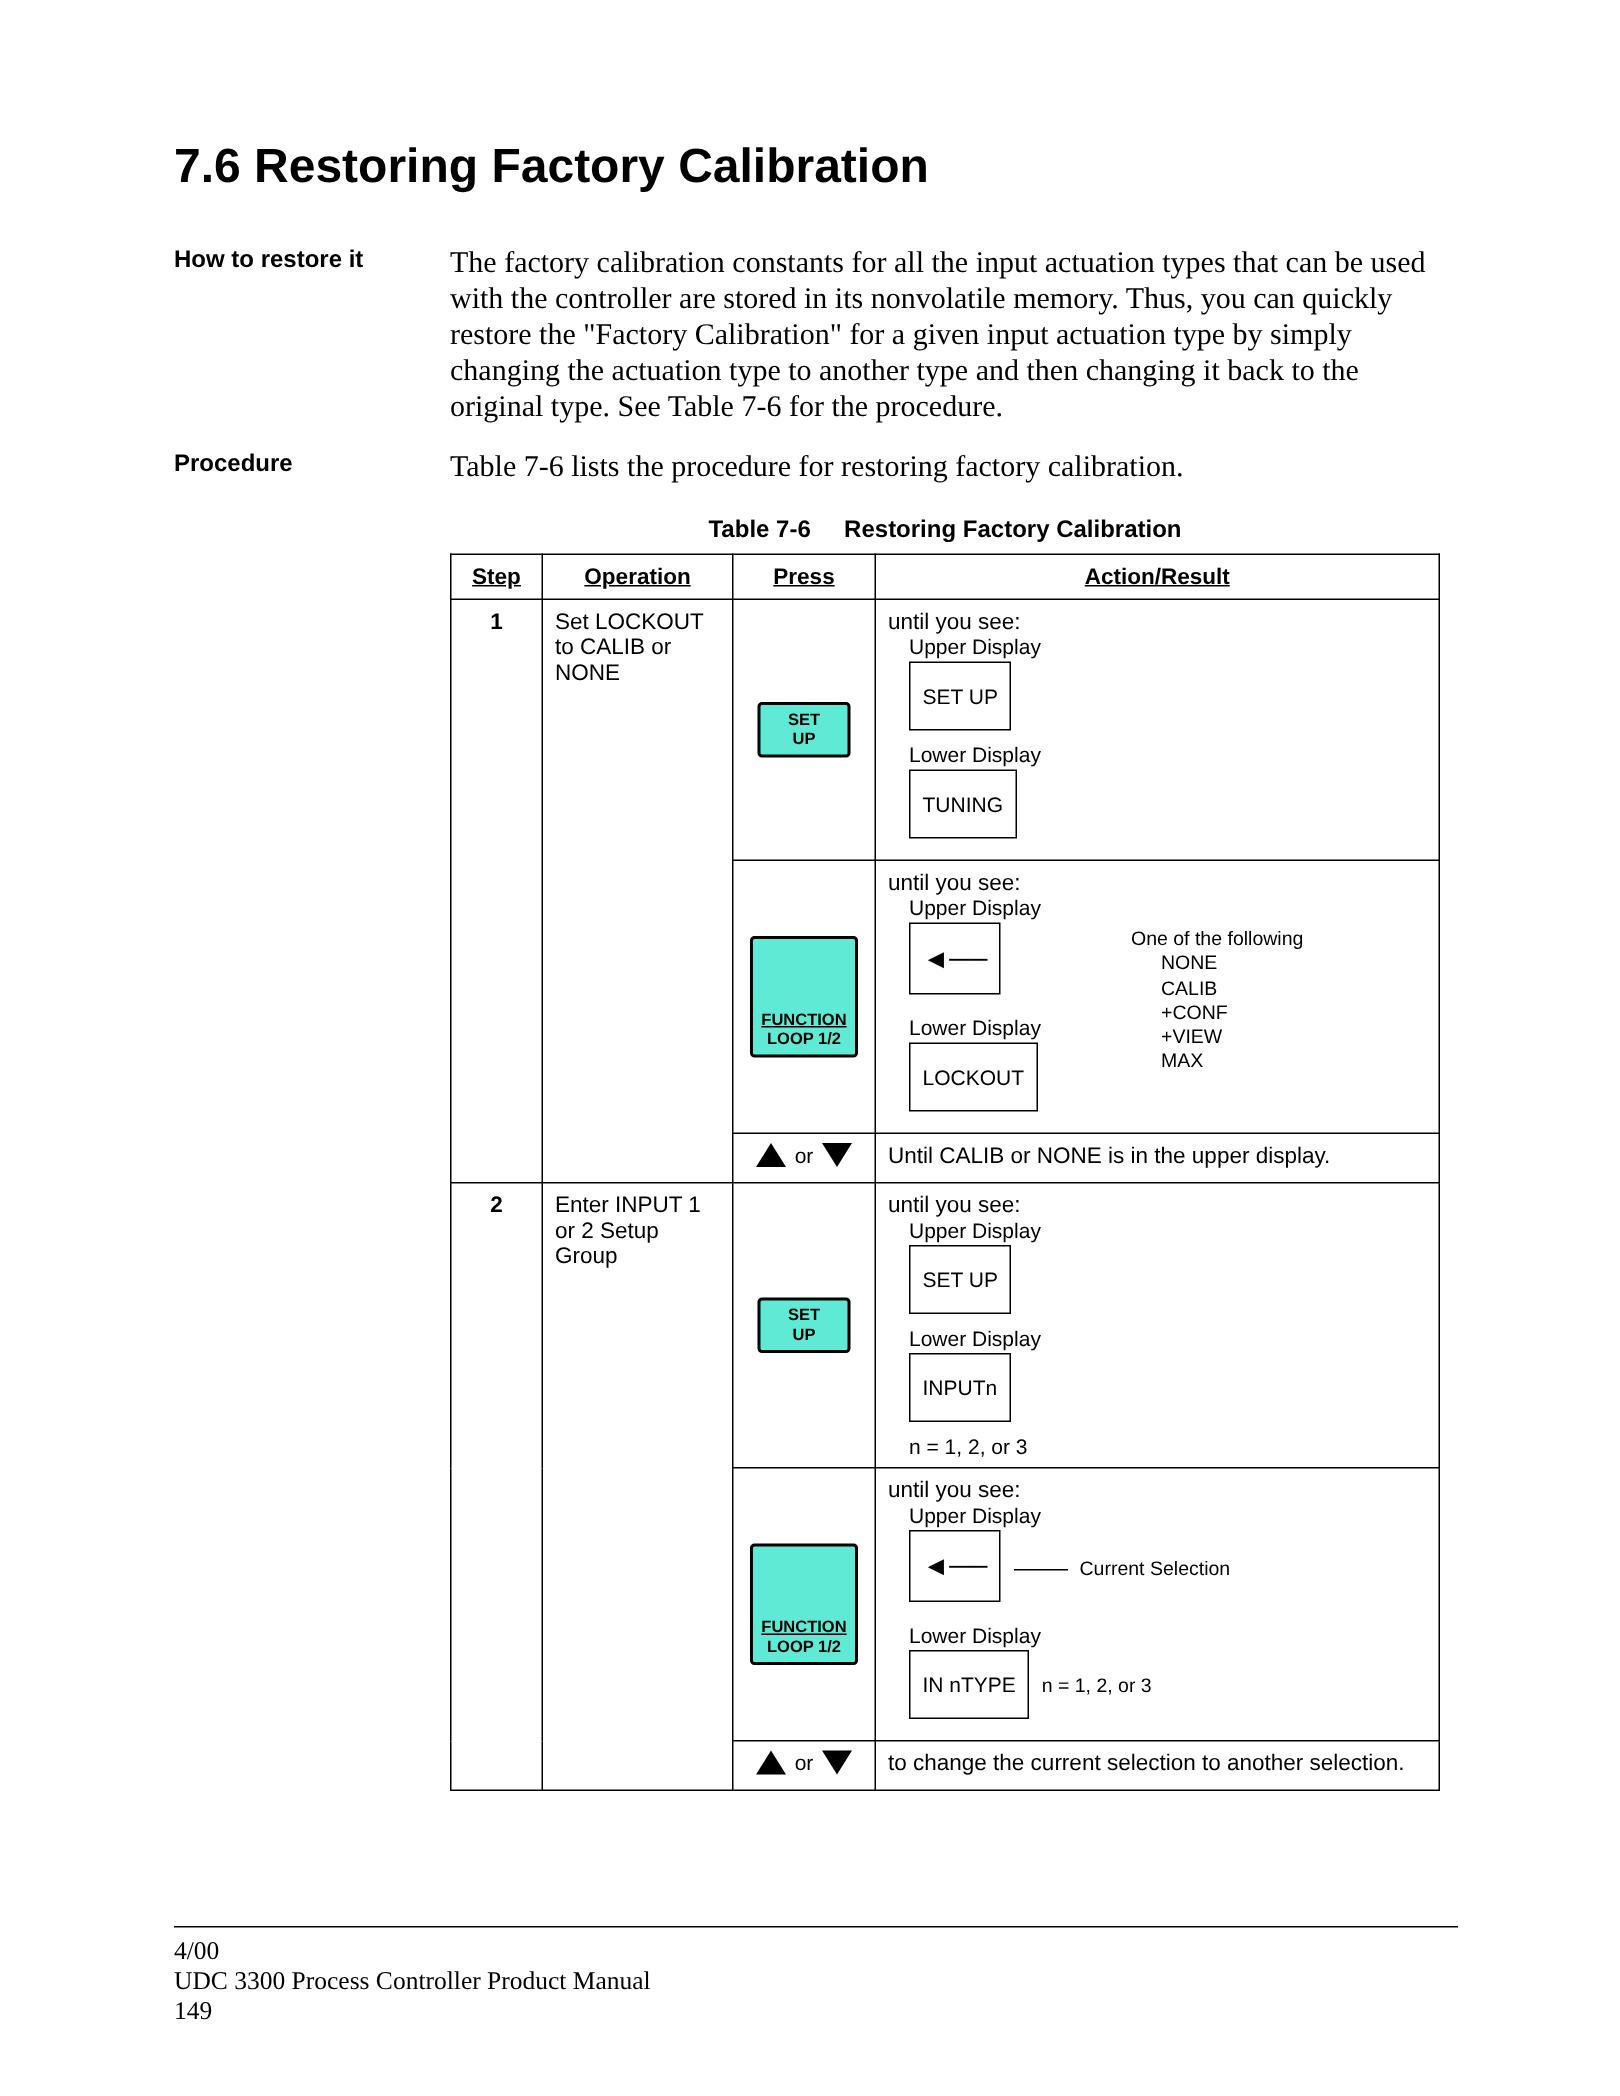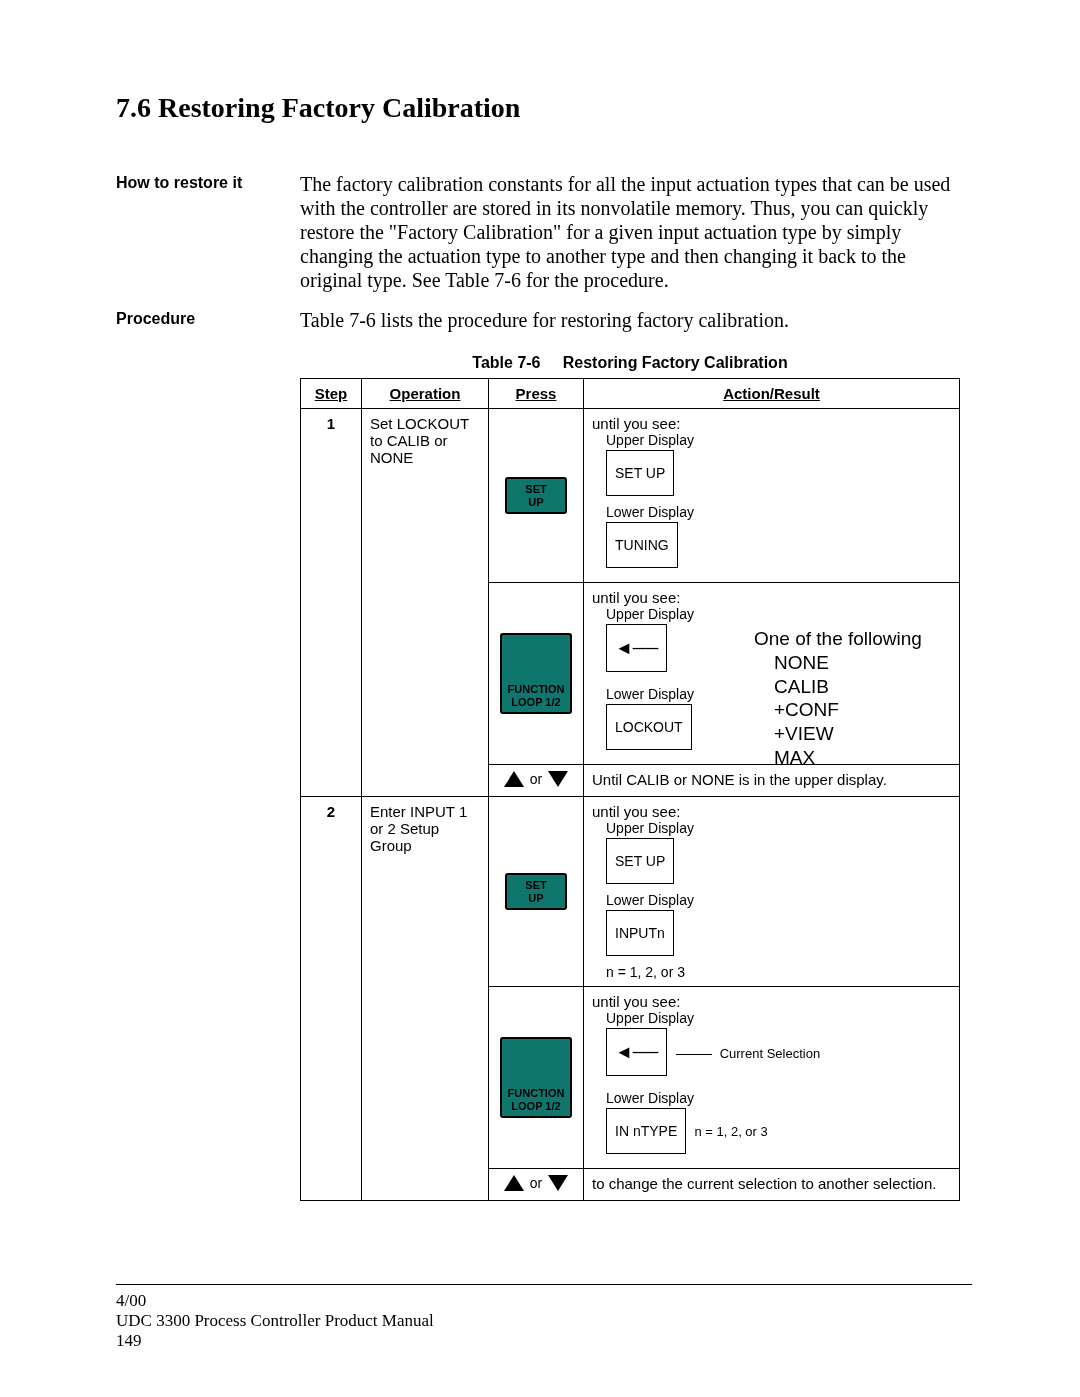--- a/index.html
+++ b/index.html
@@ -11,24 +11,24 @@
     background: #fff;
   }
   .page {
     width: 1080px;
     height: 1397px;
     box-sizing: border-box;
     padding: 92px 108px 42px 116px;
     position: relative;
   }
   h2 {
-    font-family: Liberation Serif, serif;
-    font-size: 28px;
-    font-weight: bold;
-    margin: 0 0 48px 0;
+    font-family: Liberation Sans, sans-serif;
+    font-size: 32px;
+    font-weight: bold;
+    margin: 0 0 34px 0;
   }
   .block {
     display: flex;
     margin-bottom: 16px;
   }
   .side-label {
     width: 184px;
     flex: 0 0 184px;
     font-family: Arial, Helvetica, sans-serif;
     font-weight: bold;
@@ -82,23 +82,24 @@
     display: inline-block;
     border: 2px solid #000;
     border-radius: 3px;
     font-family: Arial, Helvetica, sans-serif;
     font-weight: bold;
     font-size: 11px;
     text-align: center;
     line-height: 1.1;
     padding: 4px 6px;
     min-width: 46px;
-    background: #0f766e;
+    background: #5eead4;
   }
   .key .u {
+    text-decoration: underline;
     display: block;
     margin-top: 44px;
   }
   .disp-box {
     display: inline-block;
     border: 1px solid #000;
     padding: 14px 8px;
     font-size: 14px;
     margin: 2px 0 8px 14px;
   }
@@ -118,21 +119,21 @@
   }
   .tri-up { border-bottom: 16px solid #000; }
   .tri-down { border-top: 16px solid #000; }
   .or-span {
     font-size: 14px;
     vertical-align: 3px;
     margin: 0 2px;
   }
   .options-list {
     position: absolute;
-    font-size: 19px;
+    font-size: 13px;
     line-height: 1.25;
   }
   .action-cell { position: relative; }
   .annot {
     font-size: 13px;
   }
   .footer {
     position: absolute;
     bottom: 46px;
     left: 116px;

